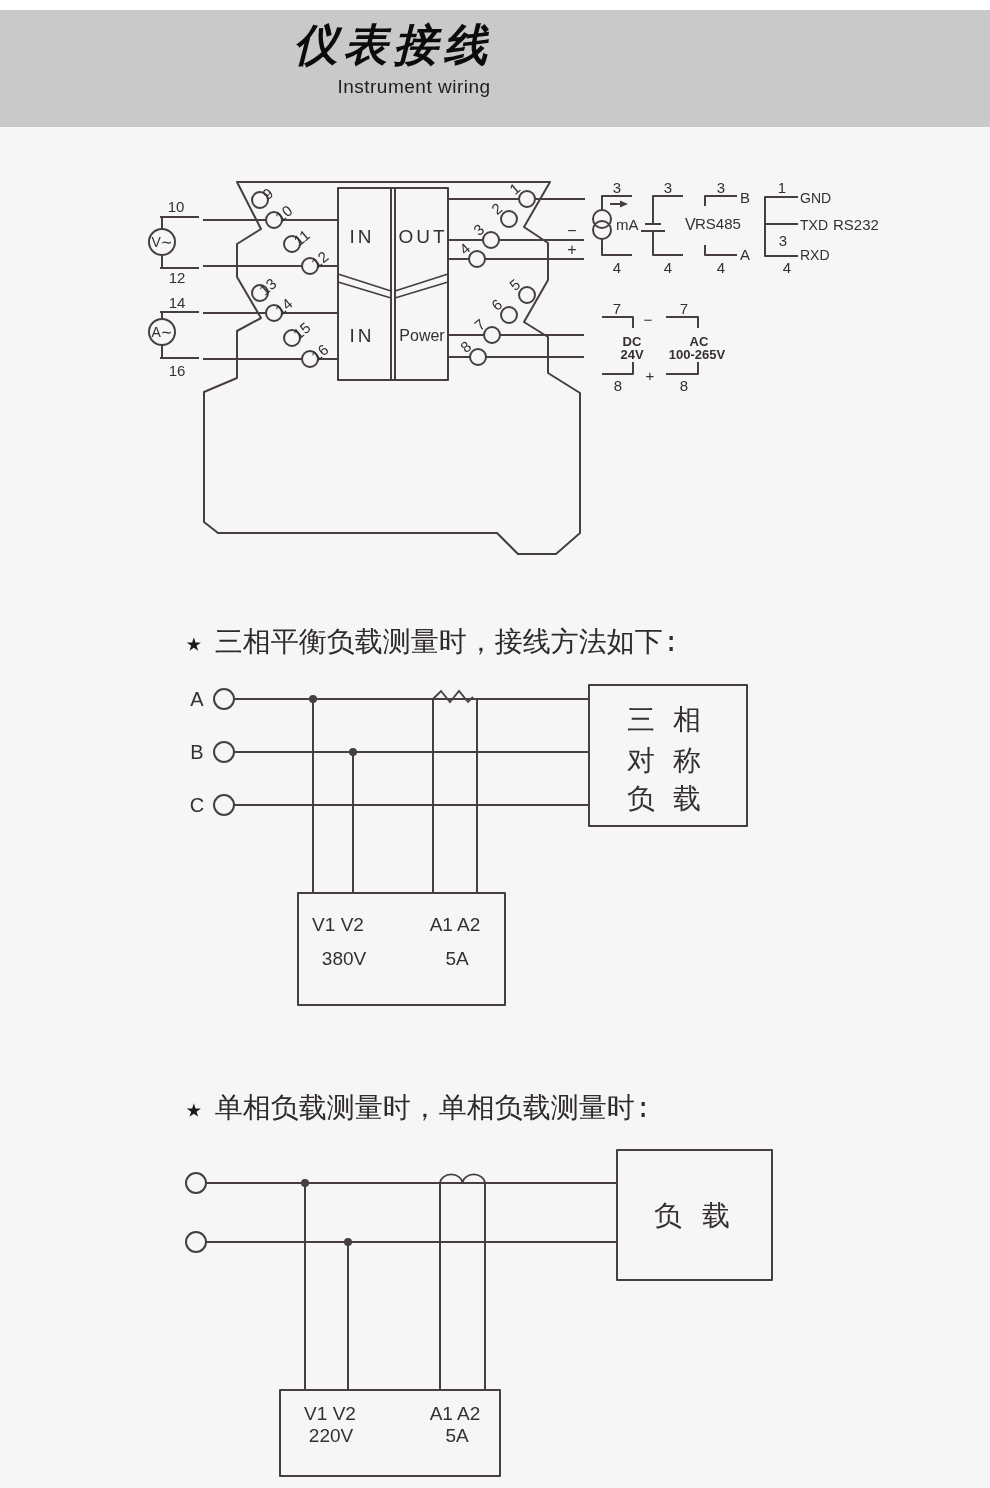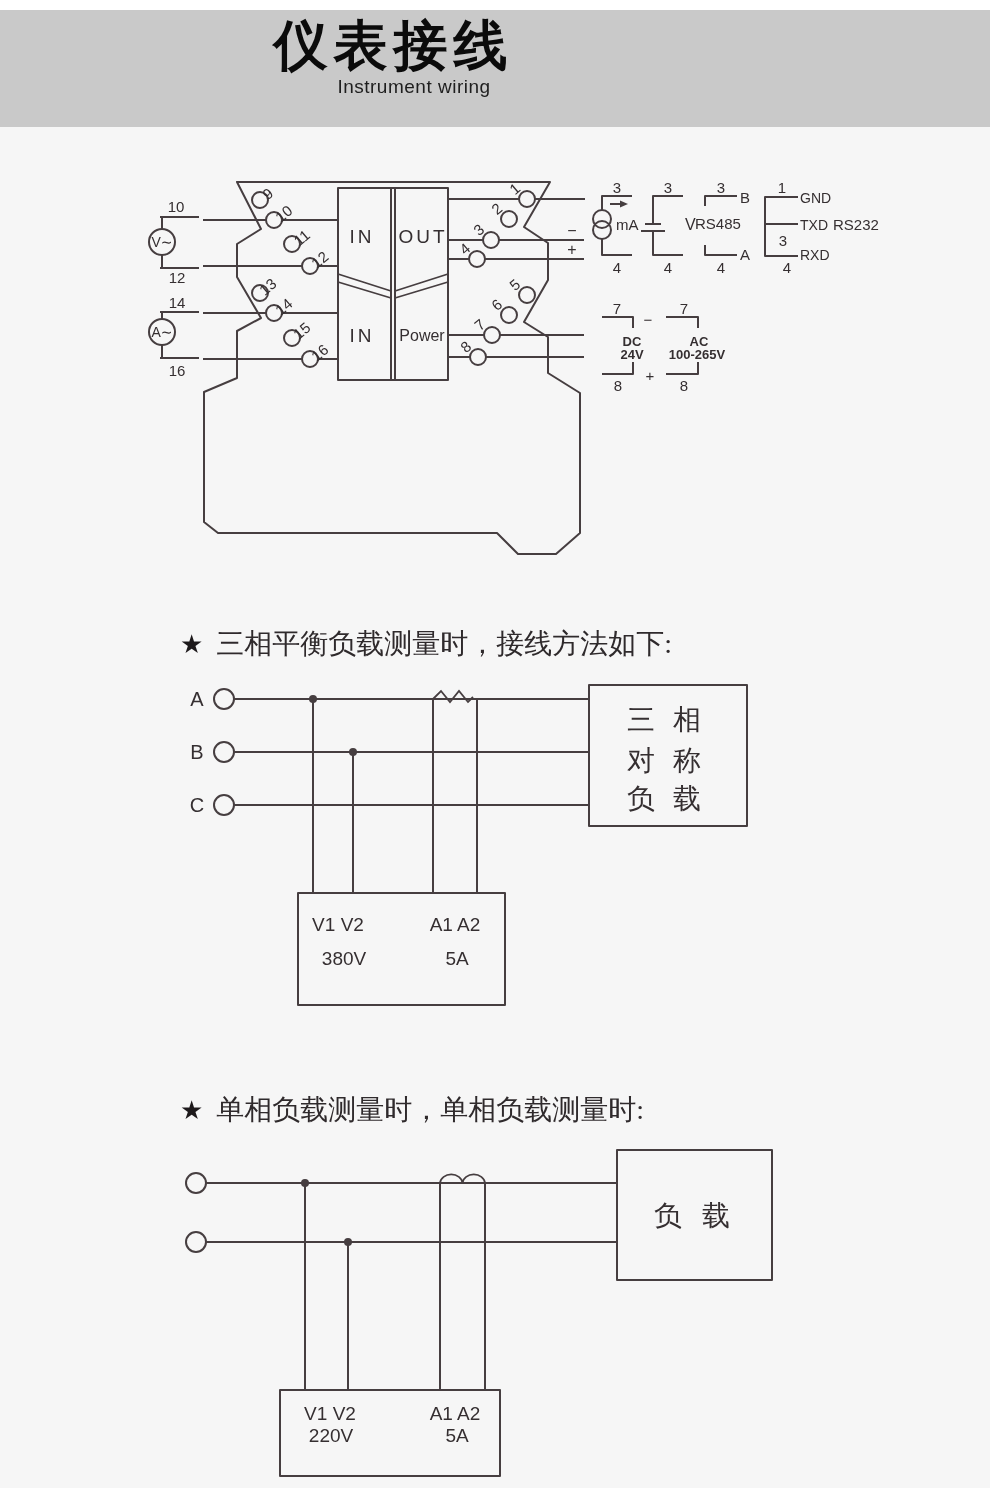--- a/index.html
+++ b/index.html
@@ -1,25 +1,25 @@
 <!DOCTYPE html>
 <html><head>
 <meta charset="utf-8">
 <style>
   html,body{margin:0;padding:0;}
   body{width:990px;height:1488px;position:relative;background:#f6f6f6;
        font-family:"Liberation Sans",sans-serif;overflow:hidden;}
   .topstrip{position:absolute;top:0;left:0;width:990px;height:10px;background:#ffffff;}
   .band{position:absolute;top:10px;left:0;width:990px;height:117px;background:#c9c9c9;}
   .title{position:absolute;top:16px;left:0;width:787px;text-align:center;
-         font-size:54px;font-weight:bold;letter-spacing:6px;color:#0b0b0b;line-height:58px;}
+         font-size:44px;font-weight:bold;letter-spacing:6px;color:#0b0b0b;line-height:58px;font-style:italic;}
   .subtitle{position:absolute;top:76px;left:0;width:828px;text-align:center;
             font-size:19px;color:#1e1e1e;letter-spacing:0.5px;}
-  .heading{position:absolute;left:180px;white-space:nowrap;color:#2f2a2c;
-           font-family:Liberation Serif, serif;font-size:28px;line-height:34px;text-align:center;}
+  .heading{position:absolute;left:186px;white-space:nowrap;color:#2f2a2c;
+           font-family:Liberation Mono, monospace;font-size:28px;line-height:34px;text-align:center;}
   .heading .star{font-size:26px;margin-right:13px;color:#1d191b;}
   .h1{top:627px;} .h2{top:1093px;}
   svg{position:absolute;left:0;display:block;}
   .stroke{stroke:#463e40;stroke-width:2;fill:none;stroke-linejoin:round;stroke-linecap:butt;}
   .thin{stroke:#463e40;stroke-width:1.8;fill:none;}
   .term{stroke:#463e40;stroke-width:2;fill:#f6f6f6;}
   .dot{fill:#463e40;stroke:none;}
   .arrowhead{fill:#463e40;stroke:none;}
   text{fill:#352f31;}
   .fs13{font-size:13px;font-weight:bold;}

